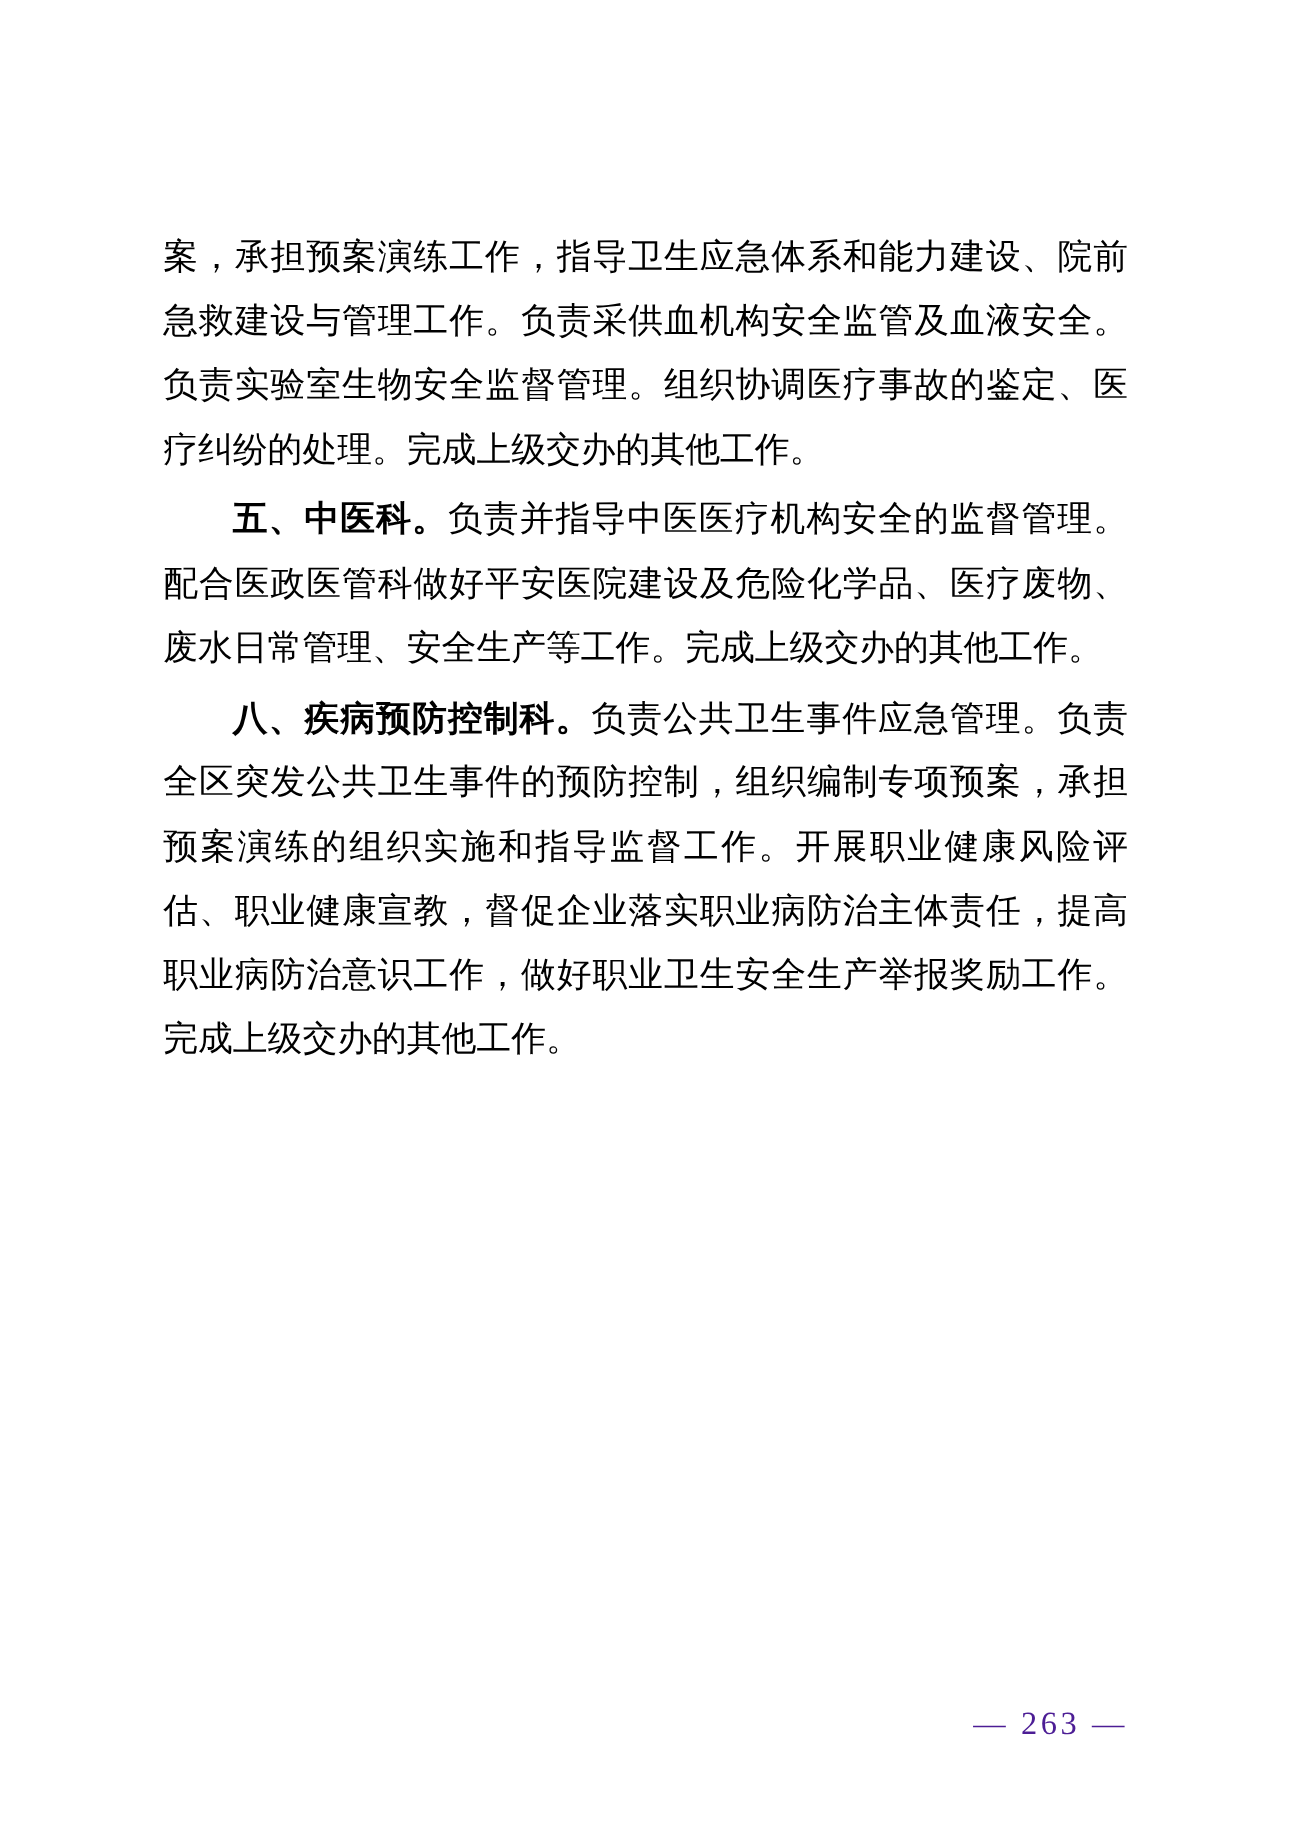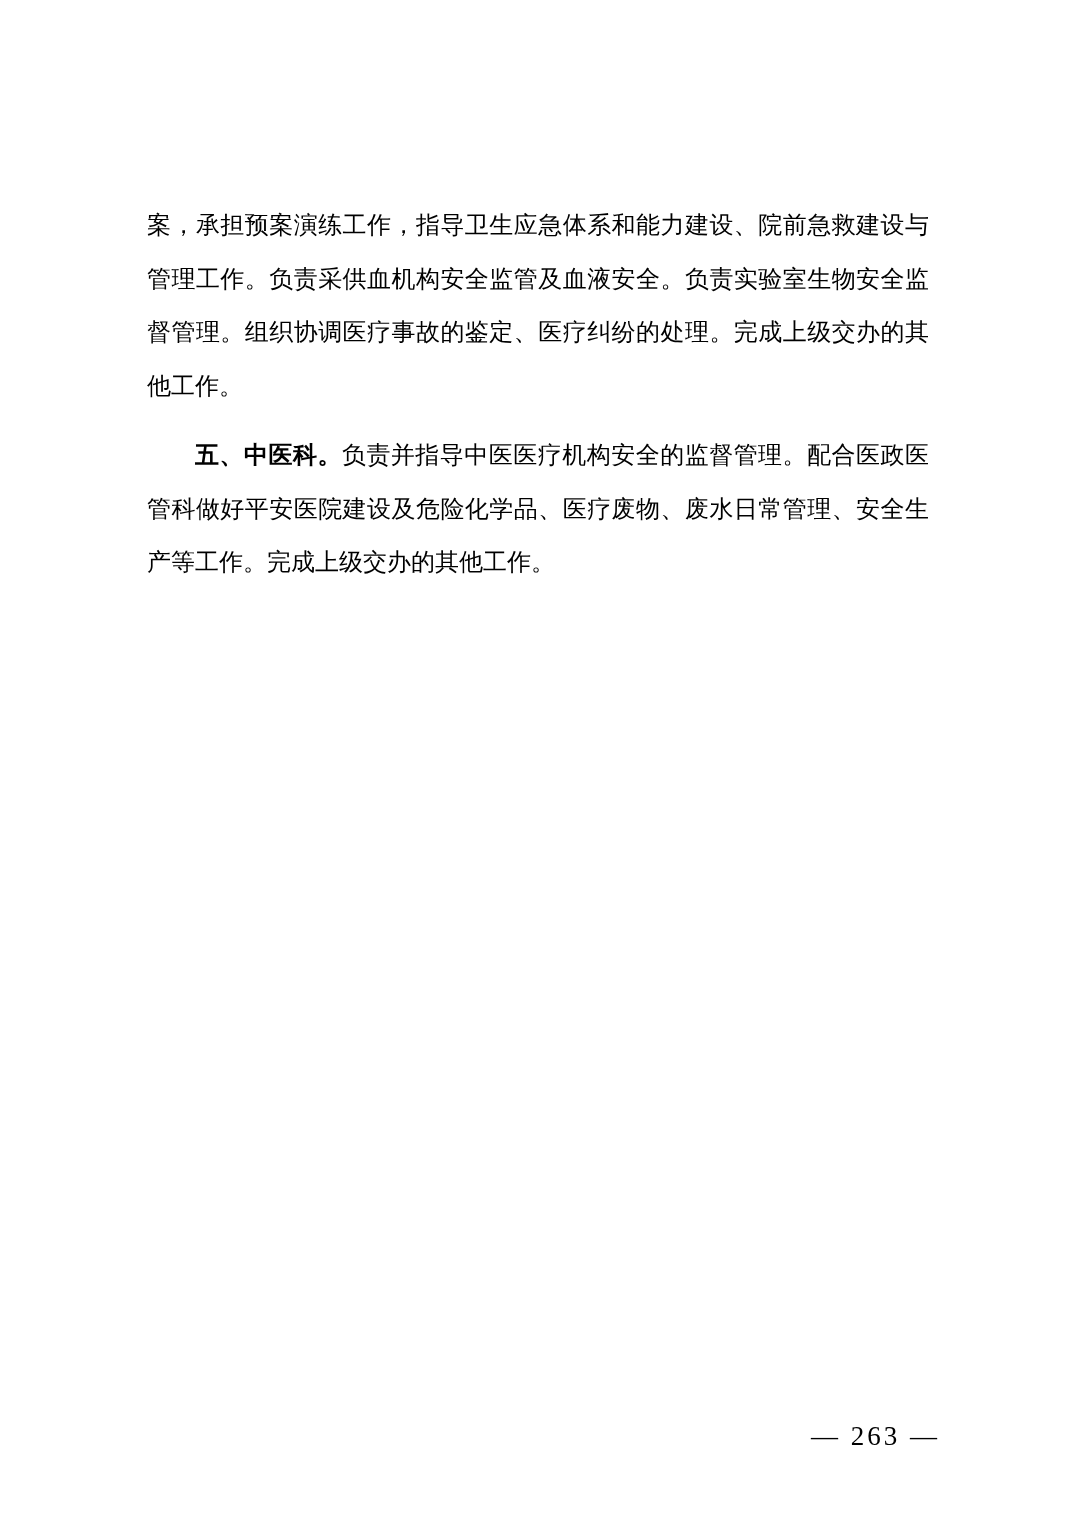--- a/index.html
+++ b/index.html
@@ -17,53 +17,54 @@
     font-family: "Liberation Serif", "DejaVu Serif", serif;
     overflow: hidden;
   }
   .content {
     position: absolute;
     top: 183px;
     left: 131px;
     width: 814px;
   }
   .para {
-    margin: 16px;
-    font-size: 24px;
+    margin: 5px;
+    font-size: 29px;
     line-height: 53.5px;
     text-align: justify;
     text-indent: 2em;
     color: #000000;
   }
   .para.continued {
     text-indent: 0;
   }
   .lead {
     font-weight: bold;
     font-family: Liberation Serif, serif;
   }
   .page-number {
     position: absolute;
     right: 134px;
     bottom: 68px;
     font-size: 27px;
     letter-spacing: 3px;
     font-family: "Liberation Serif", "DejaVu Serif", serif;
-    color: #000000;
+    color: #4c1d95;
   }
 </style>
 </head>
 <body>
 
 <div class="page">
   <div class="content">
 
     <p class="para continued"><span class="lead"></span><span>案，承担预案演练工作，指导卫生应急体系和能力建设、院前急救建设与管理工作。负责采供血机构安全监管及血液安全。负责实验室生物安全监督管理。组织协调医疗事故的鉴定、医疗纠纷的处理。完成上级交办的其他工作。</span></p>
 
     <p class="para"><span class="lead">五、中医科。</span><span>负责并指导中医医疗机构安全的监督管理。配合医政医管科做好平安医院建设及危险化学品、医疗废物、废水日常管理、安全生产等工作。完成上级交办的其他工作。</span></p>
 
 
 
+    <p class="para"><span class="lead">八、疾病预防控制科。</span><span>负责公共卫生事件应急管理。负责全区突发公共卫生事件的预防控制，组织编制专项预案，承担预案演练的组织实施和指导监督工作。开展职业健康风险评估、职业健康宣教，督促企业落实职业病防治主体责任，提高职业病防治意识工作，做好职业卫生安全生产举报奖励工作。完成上级交办的其他工作。</span></p>
 
   </div>
 
   <div class="page-number">— 263 —</div>
 </div>
 
 </body></html>

